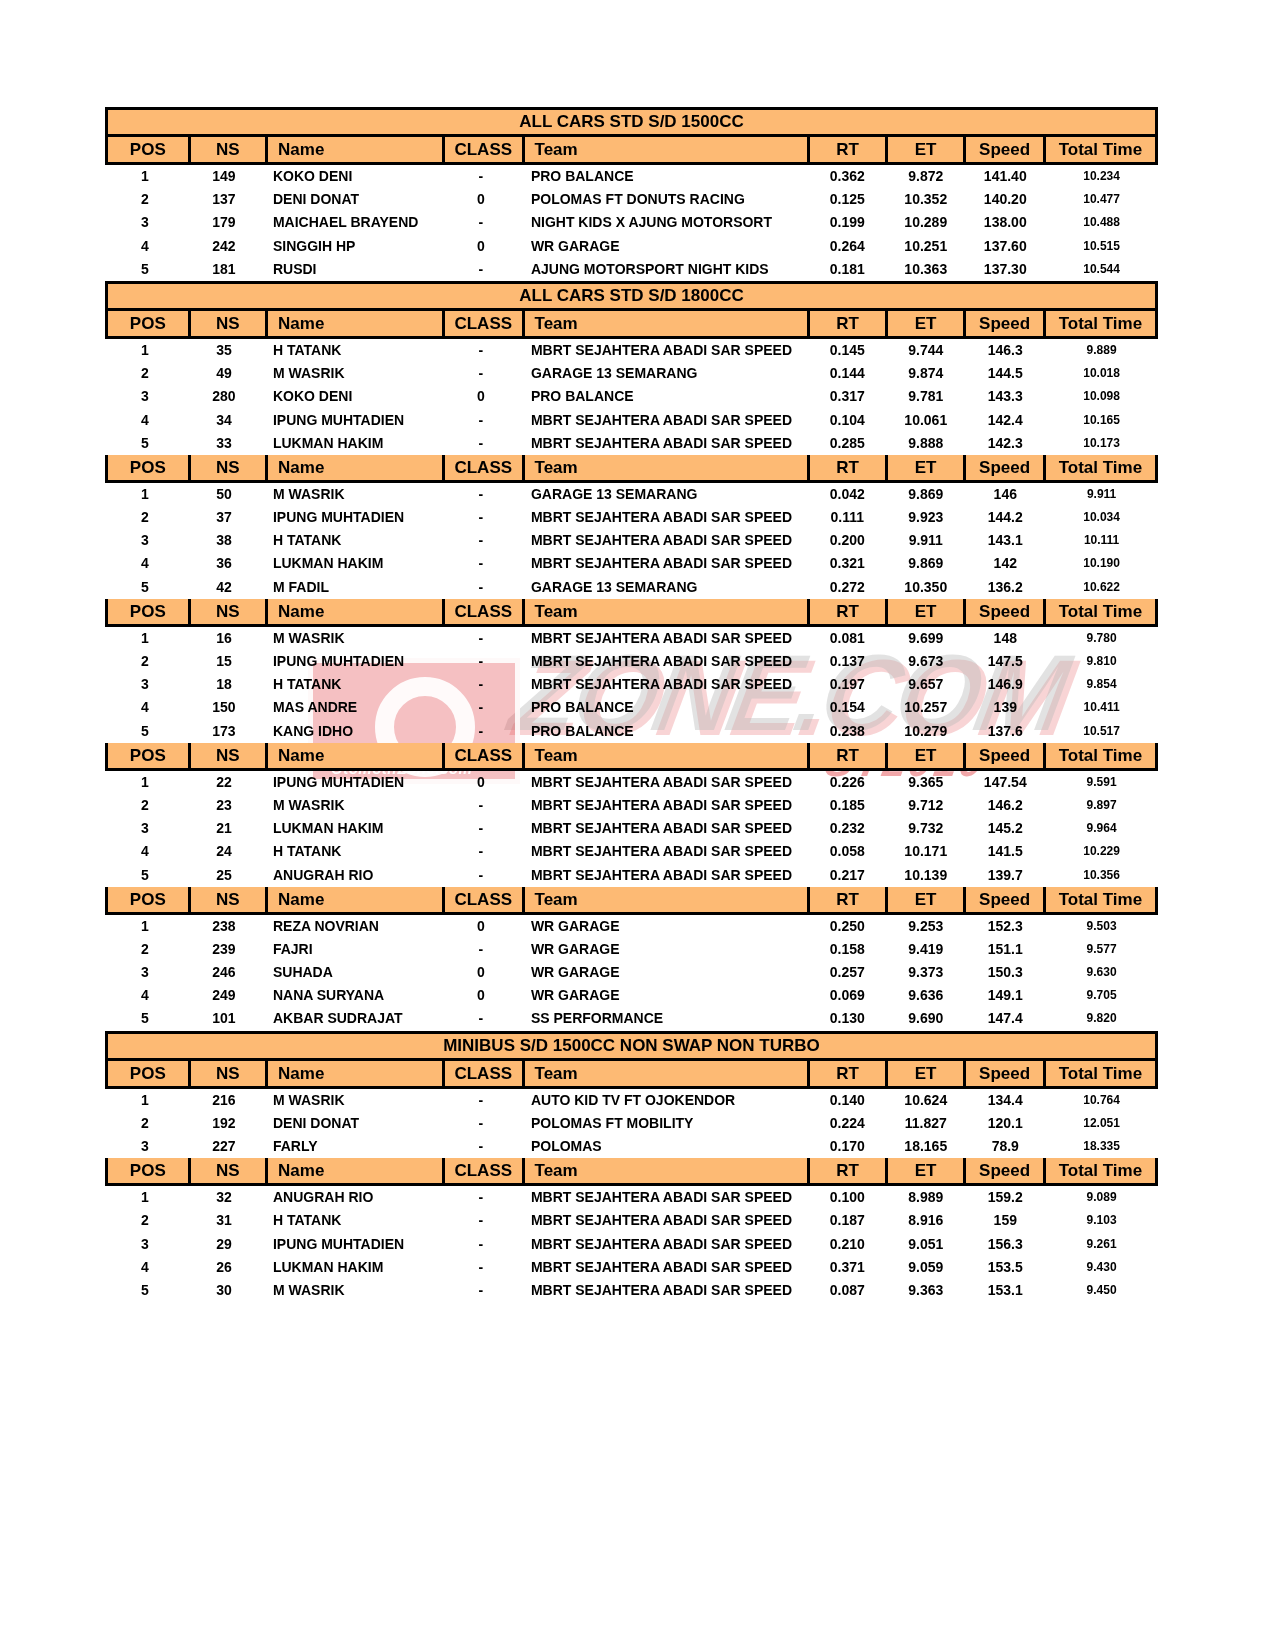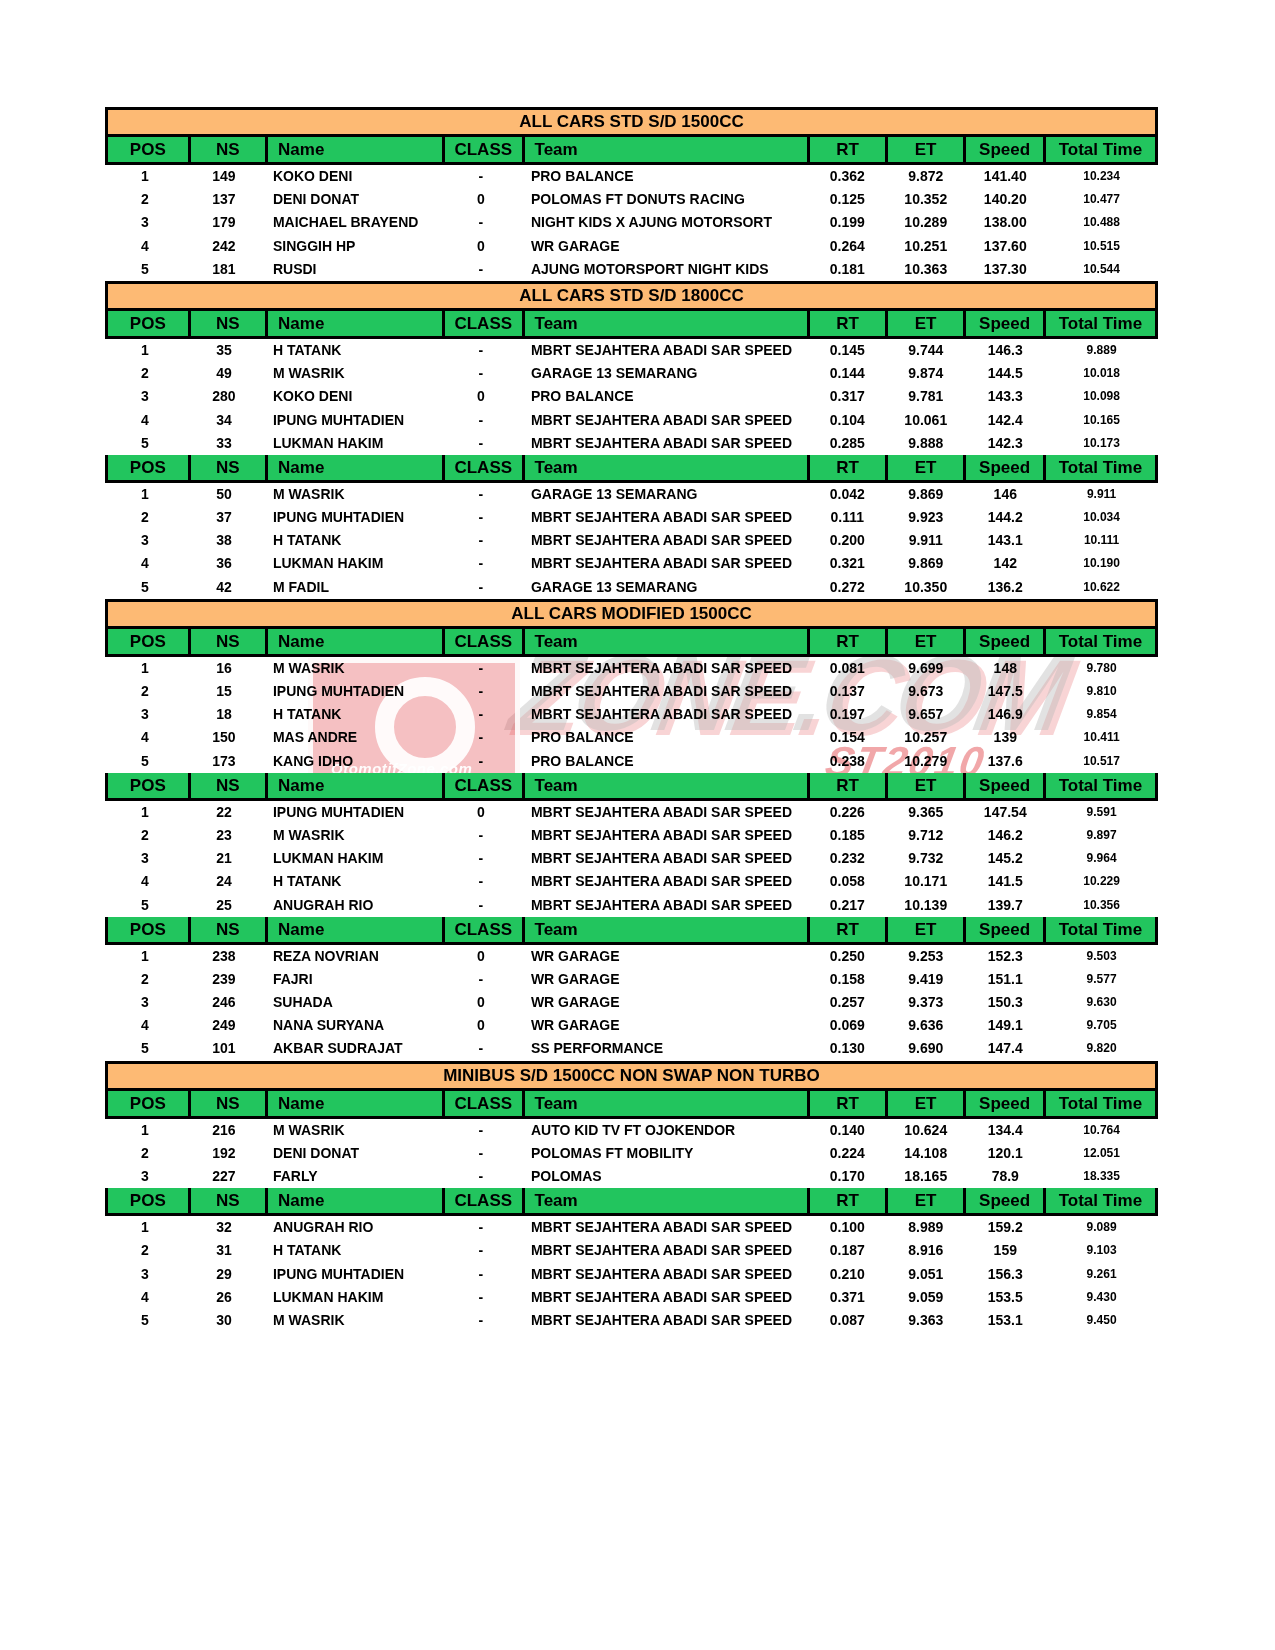--- a/index.html
+++ b/index.html
@@ -51,21 +51,21 @@
   }
   .section{width:100%;}
   .title-bar{
     box-sizing:border-box;height:30px;line-height:24px;
     background:#fdba74;border:3px solid #000;
     font-size:17px;font-weight:bold;text-align:center;color:#000;
   }
   .row{display:grid;width:100%;box-sizing:border-box;
     grid-template-columns:7.6% 7.4% 16.9% 7.6% 27.3% 7.4% 7.5% 7.6% 10.7%;}
   .header-row{
-    background:#22c55e;height:28px;
+    background:#fdba74;height:28px;
     border-left:3px solid #000;border-right:3px solid #000;border-bottom:3px solid #000;
   }
   .header-row .cell{
     line-height:25px;font-size:17px;font-weight:bold;color:#000;
     text-align:center;box-sizing:border-box;
   }
   .header-row .cell + .cell{border-left:3px solid #000;}
   .data-row{height:23.2px;background:transparent;}
   .data-row .cell{
     line-height:23.2px;font-size:14px;font-weight:bold;color:#000;
@@ -290,21 +290,20 @@
           <div class="cell c2">M FADIL</div>
           <div class="cell c3">-</div>
           <div class="cell c4">GARAGE 13 SEMARANG</div>
           <div class="cell c5">0.272</div>
           <div class="cell c6">10.350</div>
           <div class="cell c7">136.2</div>
           <div class="cell c8">10.622</div>
         </div>
       </div>
       <div class="section">
-        <div class="title-bar">ALL CARS MODIFIED 1500CC</div>
         <div class="row header-row">
           <div class="cell c0">POS</div>
           <div class="cell c1">NS</div>
           <div class="cell c2">Name</div>
           <div class="cell c3">CLASS</div>
           <div class="cell c4">Team</div>
           <div class="cell c5">RT</div>
           <div class="cell c6">ET</div>
           <div class="cell c7">Speed</div>
           <div class="cell c8">Total Time</div>
@@ -525,21 +524,21 @@
           <div class="cell c7">134.4</div>
           <div class="cell c8">10.764</div>
         </div>
         <div class="row data-row">
           <div class="cell c0">2</div>
           <div class="cell c1">192</div>
           <div class="cell c2">DENI DONAT</div>
           <div class="cell c3">-</div>
           <div class="cell c4">POLOMAS FT MOBILITY</div>
           <div class="cell c5">0.224</div>
-          <div class="cell c6">14.108</div>
+          <div class="cell c6">11.827</div>
           <div class="cell c7">120.1</div>
           <div class="cell c8">12.051</div>
         </div>
         <div class="row data-row">
           <div class="cell c0">3</div>
           <div class="cell c1">227</div>
           <div class="cell c2">FARLY</div>
           <div class="cell c3">-</div>
           <div class="cell c4">POLOMAS</div>
           <div class="cell c5">0.170</div>

